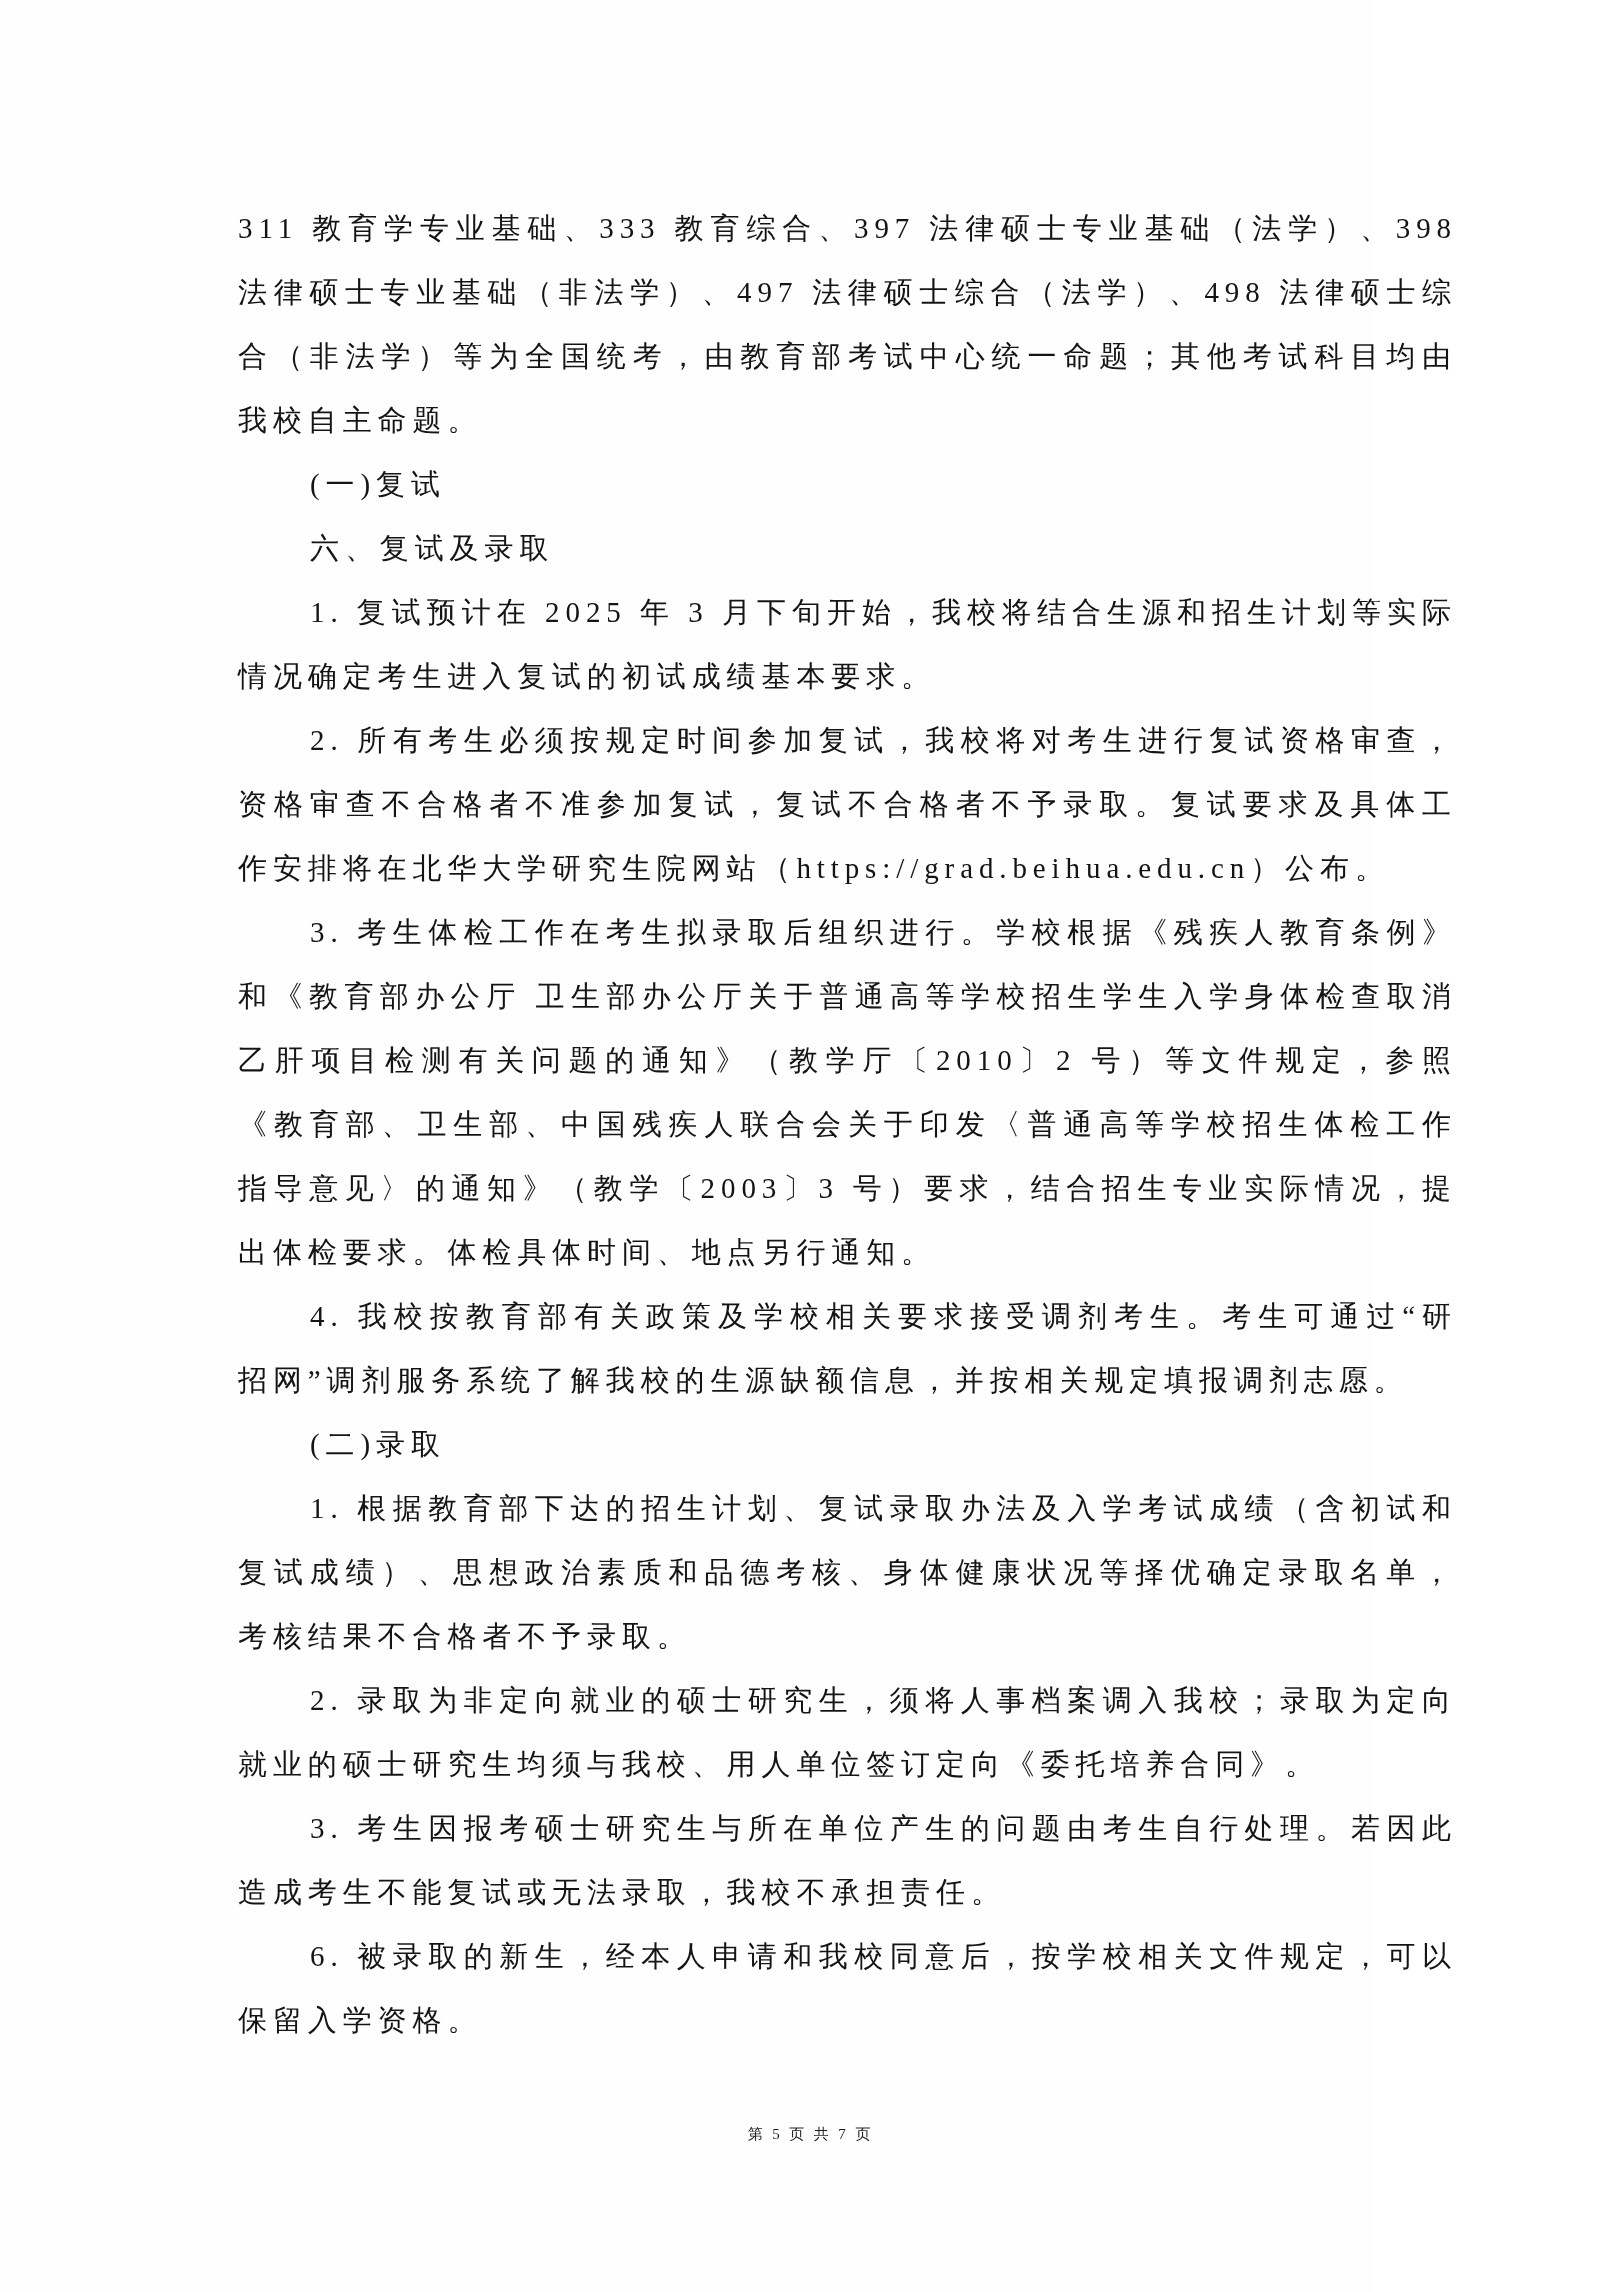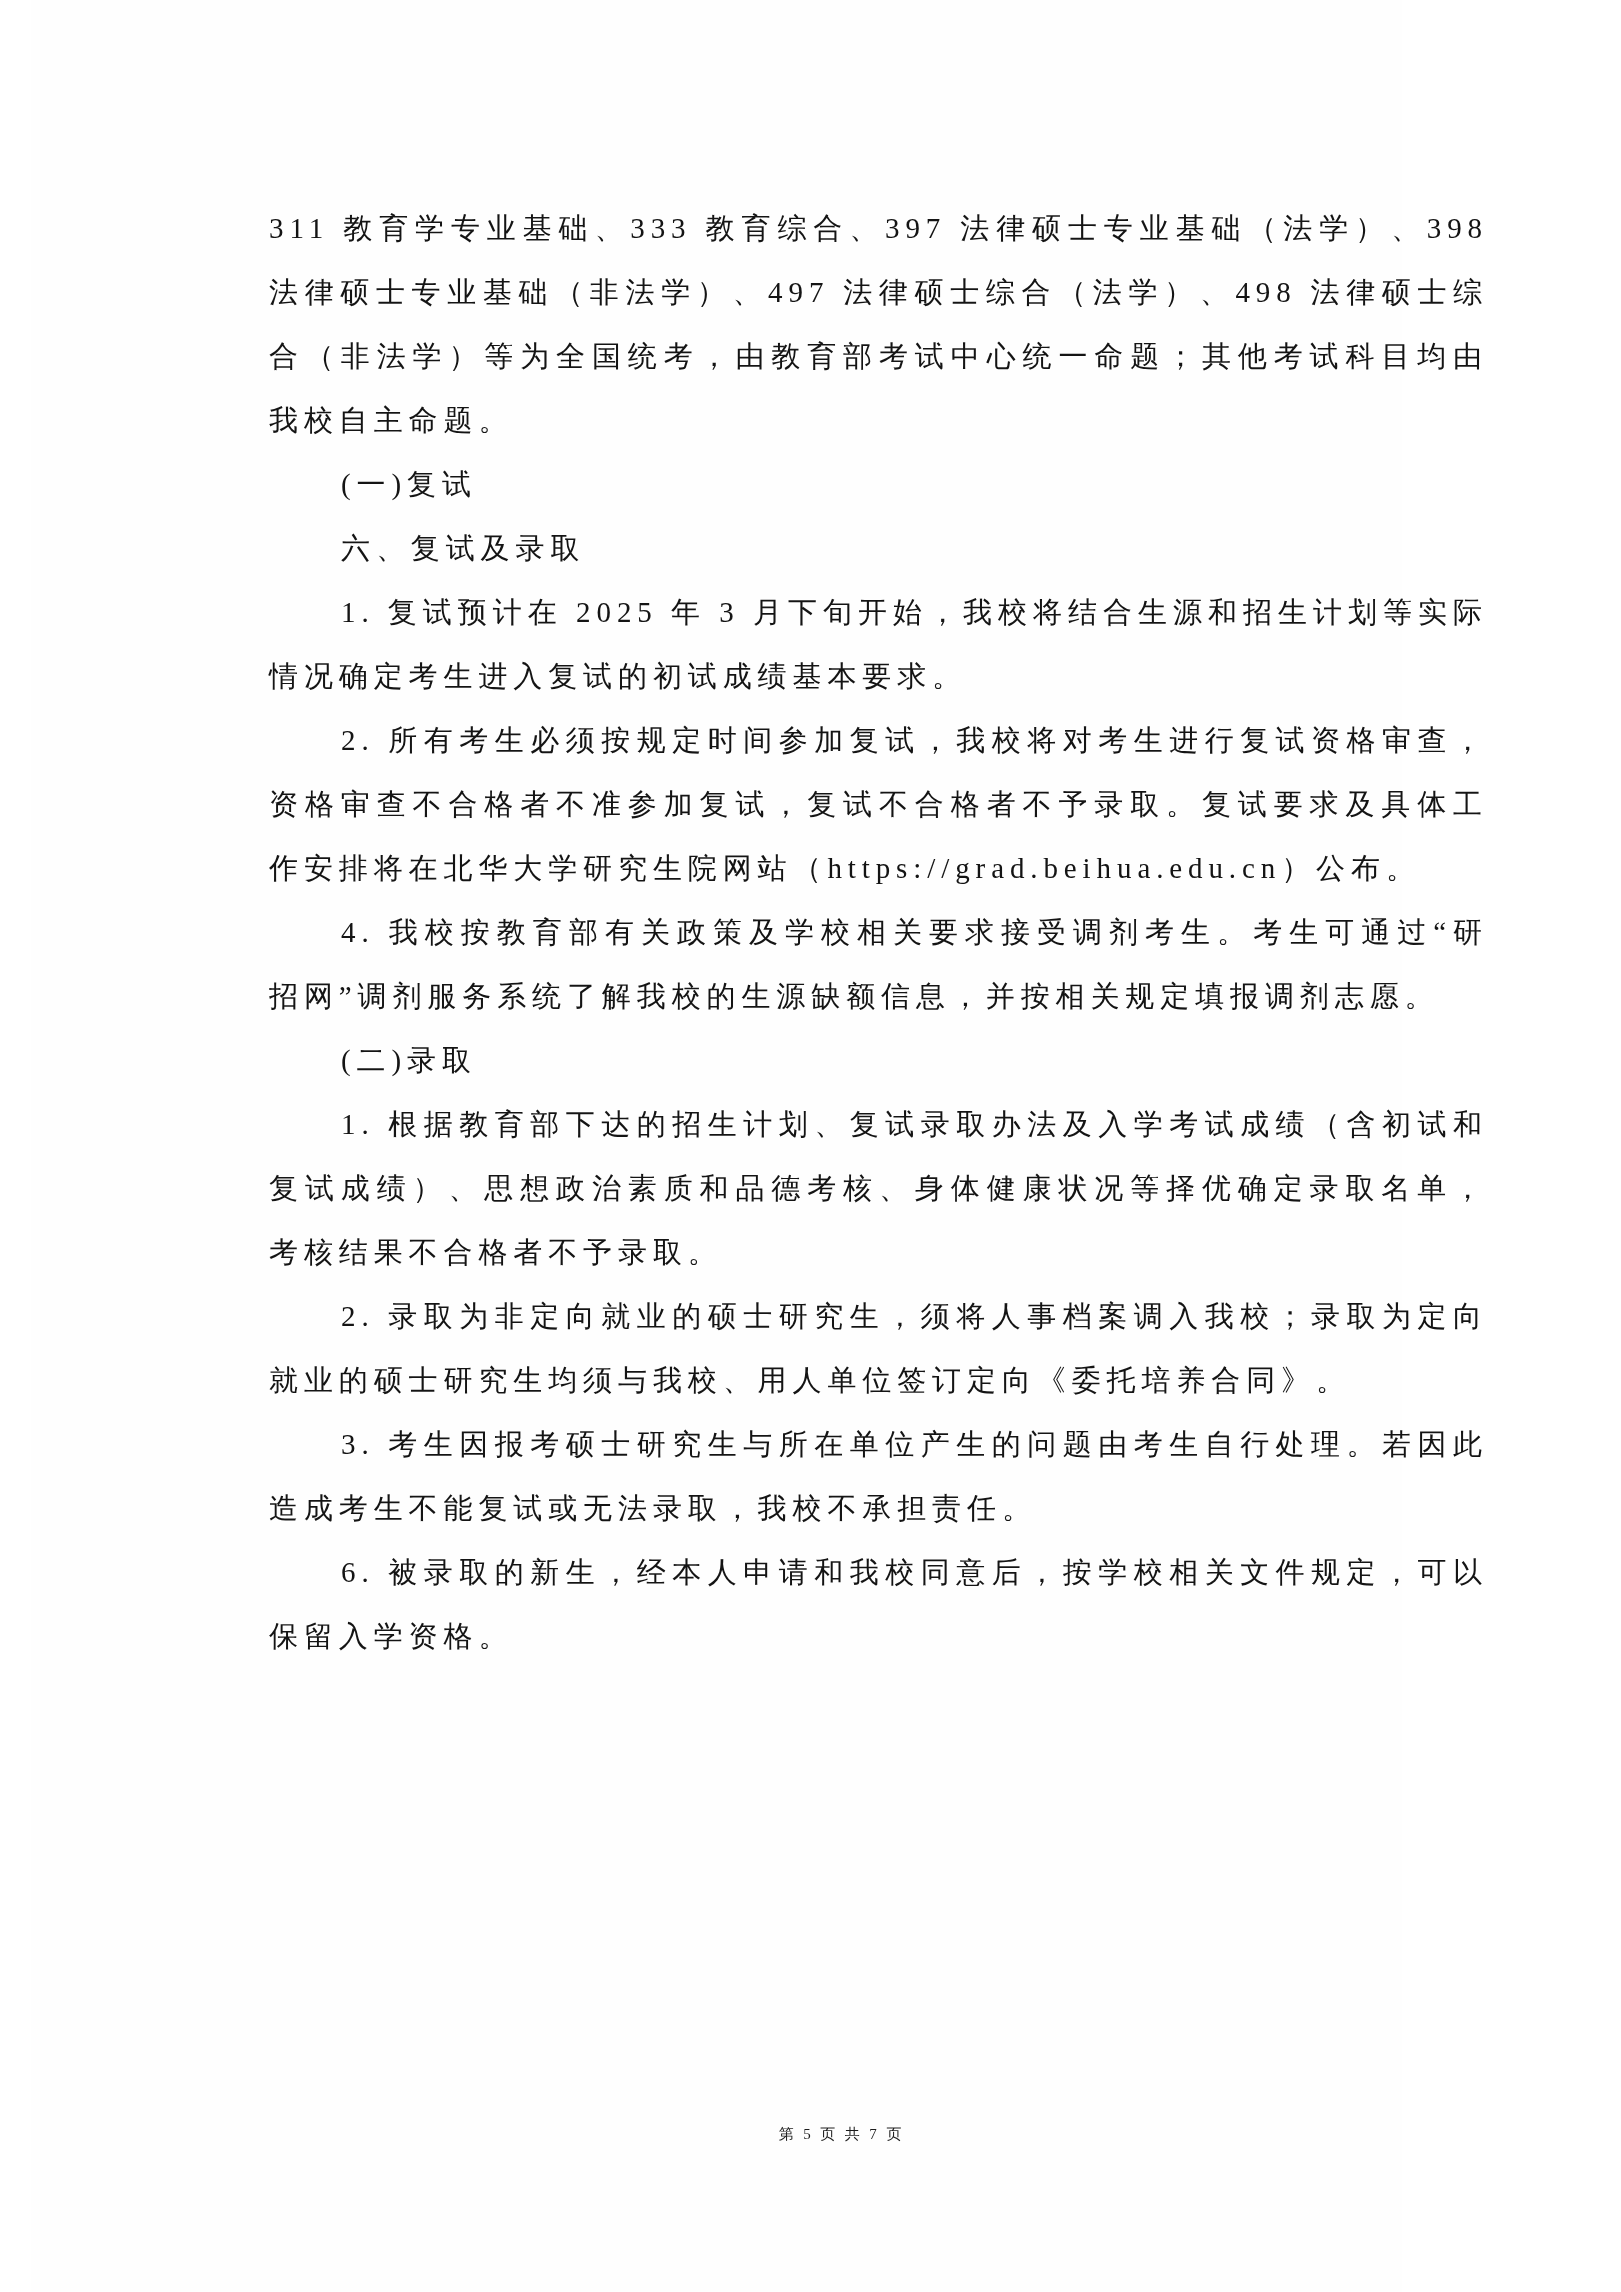--- a/index.html
+++ b/index.html
@@ -10,21 +10,20 @@
     position: relative;
     overflow: hidden;
     font-family: "Liberation Serif", "DejaVu Serif", serif;
     color: #141414;
   }
   .page {
     position: absolute;
     left: 0; top: 0;
     width: 1371px; height: 2293px;
     background: #fefefe;
-    margin-left: 31px;
   }
   .doc-body {
     position: absolute;
     left: 238px;
     top: 196px;
     width: 1219px;
   }
   .doc-body p {
     margin: 0;
     padding: 0;
@@ -53,20 +52,21 @@
 <body>
 
 <div class="page">
 
   <div class="doc-body">
     <p>311 教育学专业基础、333 教育综合、397 法律硕士专业基础（法学）、398 法律硕士专业基础（非法学）、497 法律硕士综合（法学）、498 法律硕士综合（非法学）等为全国统考，由教育部考试中心统一命题；其他考试科目均由我校自主命题。</p>
     <p class="indent">(一)复试</p>
     <p class="indent">六、复试及录取</p>
     <p class="indent">1. 复试预计在 2025 年 3 月下旬开始，我校将结合生源和招生计划等实际情况确定考生进入复试的初试成绩基本要求。</p>
     <p class="indent">2. 所有考生必须按规定时间参加复试，我校将对考生进行复试资格审查，资格审查不合格者不准参加复试，复试不合格者不予录取。复试要求及具体工作安排将在北华大学研究生院网站（https://grad.beihua.edu.cn）公布。</p>
+    <p class="indent">3. 考生体检工作在考生拟录取后组织进行。学校根据《残疾人教育条例》和《教育部办公厅 卫生部办公厅关于普通高等学校招生学生入学身体检查取消乙肝项目检测有关问题的通知》（教学厅〔2010〕2 号）等文件规定，参照《教育部、卫生部、中国残疾人联合会关于印发〈普通高等学校招生体检工作指导意见〉的通知》（教学〔2003〕3 号）要求，结合招生专业实际情况，提出体检要求。体检具体时间、地点另行通知。</p>
     <p class="indent">4. 我校按教育部有关政策及学校相关要求接受调剂考生。考生可通过“研招网”调剂服务系统了解我校的生源缺额信息，并按相关规定填报调剂志愿。</p>
     <p class="indent">(二)录取</p>
     <p class="indent">1. 根据教育部下达的招生计划、复试录取办法及入学考试成绩（含初试和复试成绩）、思想政治素质和品德考核、身体健康状况等择优确定录取名单，考核结果不合格者不予录取。</p>
     <p class="indent">2. 录取为非定向就业的硕士研究生，须将人事档案调入我校；录取为定向就业的硕士研究生均须与我校、用人单位签订定向《委托培养合同》。</p>
     <p class="indent">3. 考生因报考硕士研究生与所在单位产生的问题由考生自行处理。若因此造成考生不能复试或无法录取，我校不承担责任。</p>
     <p class="indent">6. 被录取的新生，经本人申请和我校同意后，按学校相关文件规定，可以保留入学资格。</p>
   </div>
 
   <div class="page-footer">第 5 页 共 7 页</div>
 

